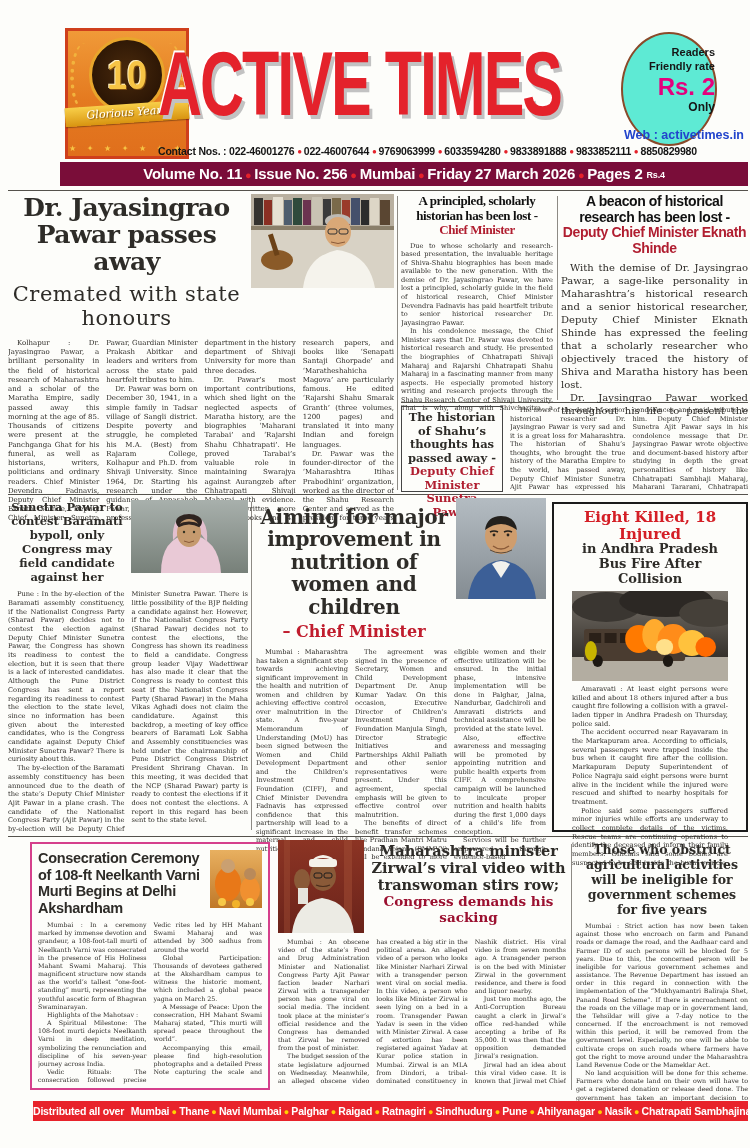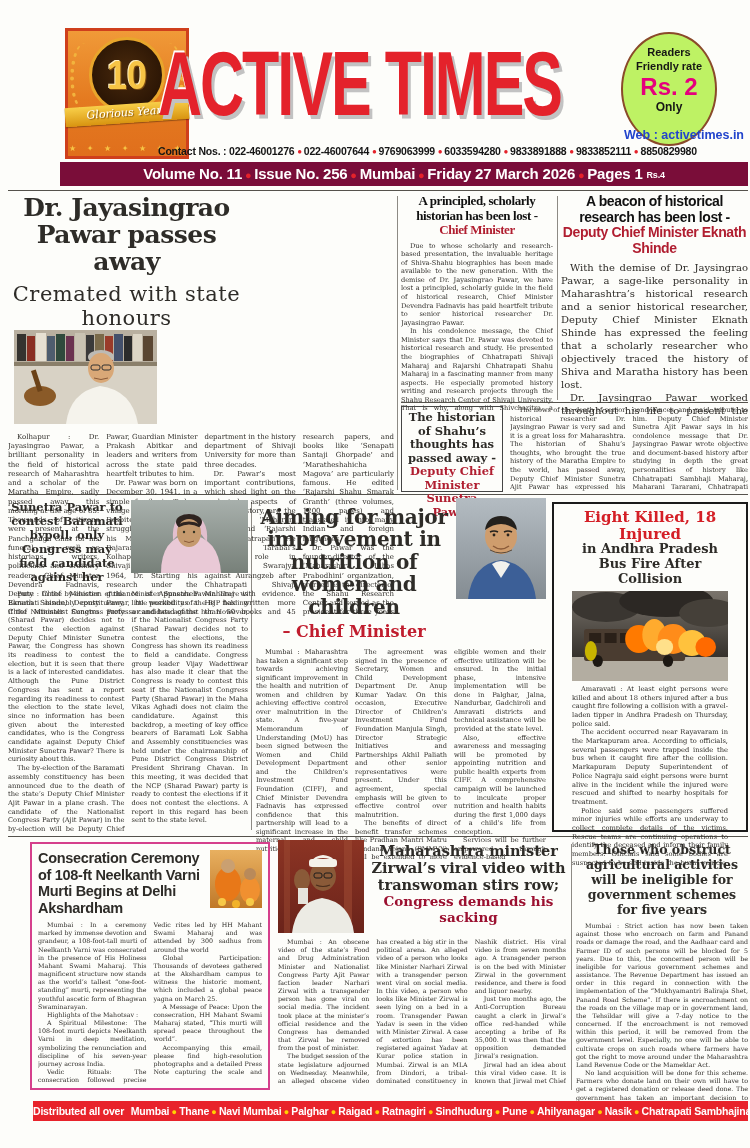--- a/index.html
+++ b/index.html
@@ -42,22 +42,22 @@
 
   .title { position:absolute; left:158px; top:34px; width:462px; height:104px; overflow:visible; }
   .title-text {
     display:inline-block; font-family:"Liberation Sans",sans-serif; font-weight:bold;
     font-size:61px; letter-spacing:-2px; white-space:nowrap; color:#e4222b;
     transform:scaleY(1.5); transform-origin:50% 10%;
     text-shadow:3px 3px 0 #c2c2c2, -1px -1px 0 #ffffff;
   }
   .badge {
     position:absolute; left:621px; top:32px; width:96px; height:114px;
-    background:#bef264; border:2px solid #8a4a2a; border-radius:50%;
-    box-sizing:border-box; text-align:center; padding-top:12px;
+    background:#5eead4; border:2px solid #8a4a2a; border-radius:50%;
+    box-sizing:border-box; text-align:right; padding-top:12px;
     font-family:"Liberation Sans",sans-serif;
   }
   .badge .bl { font-size:11px; font-weight:bold; color:#161616; line-height:1.25; }
   .badge .bprice { font-size:24px; font-weight:bold; color:#e5007d; line-height:1.1; margin-top:0; }
   .badge .bonly { font-size:12px; font-weight:bold; color:#161616; }
   .website { position:absolute; right:6px; top:128px; width:180px; text-align:right;
     font-family:"Liberation Sans",sans-serif; font-weight:bold; font-size:12.5px; color:#2244cc; }
   .contacts {
     position:absolute; left:158px; top:145px; width:588px;
     font-family:"Liberation Sans",sans-serif; font-weight:bold; font-size:10.5px;
@@ -80,21 +80,21 @@
   
   .bodytext { text-align:justify; color:#2e2c28; overflow:hidden; }
   .bodytext p { margin:0; text-indent:9px; }
   .cols2 { column-count:2; column-gap:7px; }
   .cols3 { column-count:3; column-gap:7px; }
   .cols4 { column-count:4; column-gap:7px; }
   .accent-red { color:#b01e30; }
 
   
   .s1 { position:absolute; left:8px; top:194px; width:386px; height:296px; }
-  .s1-head-row { display:flex;flex-direction:column; }
+  .s1-head-row { display:flex; }
   .s1-heads { width:237px; }
   .s1-headline { font-size:25px; font-weight:bold; text-align:center; line-height:1.08; letter-spacing:-0.5px; }
   .s1-subhead { font-size:21px; text-align:center; margin-top:7px; letter-spacing:0.5px; }
   .s1-photo { width:143px; height:94px; margin-left:6px; }
   .s1-body { margin-top:9px; height:188px; font-size:7px; line-height:1.32; }
 
   
   .kicker { font-family:"Liberation Sans",sans-serif; font-weight:bold; text-align:center;
     line-height:1.12; letter-spacing:-0.4px; color:#111; }
   .s2 { position:absolute; left:401px; top:194px; width:152px; height:208px; }
@@ -192,21 +192,21 @@
     <div class="bl">Readers</div>
     <div class="bl">Friendly rate</div>
     <div class="bprice">Rs. 2</div>
     <div class="bonly">Only</div>
   </div>
 
   <div class="website">Web : activetimes.in</div>
 
   <div class="contacts"><span>Contact Nos. : </span><span>022-46001276</span> <span class="cdot">022-46007644</span> <span class="cdot">9769063999</span> <span class="cdot">6033594280</span> <span class="cdot">9833891888</span> <span class="cdot">9833852111</span> <span class="cdot">8850829980</span></div>
 
-  <div class="issuebar"><span>Volume  No. 11</span><span class="ibdot">Issue  No. 256</span><span class="ibdot">Mumbai</span><span class="ibdot">Friday 27 March 2026</span><span class="ibdot">Pages  1</span> <span class="ibprice">Rs.4</span></div>
+  <div class="issuebar"><span>Volume  No. 11</span><span class="ibdot">Issue  No. 256</span><span class="ibdot">Mumbai</span><span class="ibdot">Friday 27 March 2026</span><span class="ibdot">Pages  2</span> <span class="ibprice">Rs.4</span></div>
 
   <div class="hrule" style="left:8px; top:190px; width:740px;"></div>
   <div class="hrule" style="left:8px; top:494px; width:740px;"></div>
   <div class="hrule" style="left:401px; top:402px; width:347px;"></div>
   <div class="hrule" style="left:8px; top:836px; width:740px;"></div>
   <div class="vrule" style="left:397px; top:196px; height:294px;"></div>
   <div class="vrule" style="left:557px; top:196px; height:204px;"></div>
   <div class="vrule" style="left:251px; top:502px; height:328px;"></div>
   <div class="vrule" style="left:571px; top:844px; height:246px;"></div>
 

